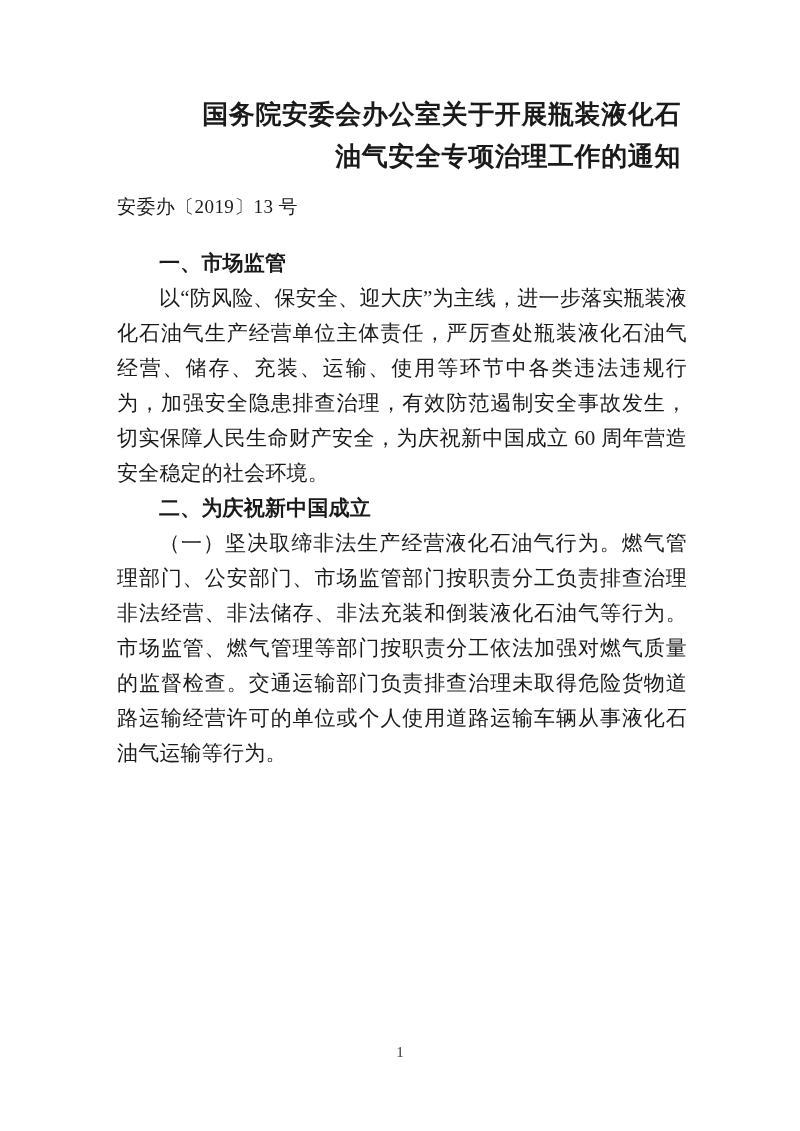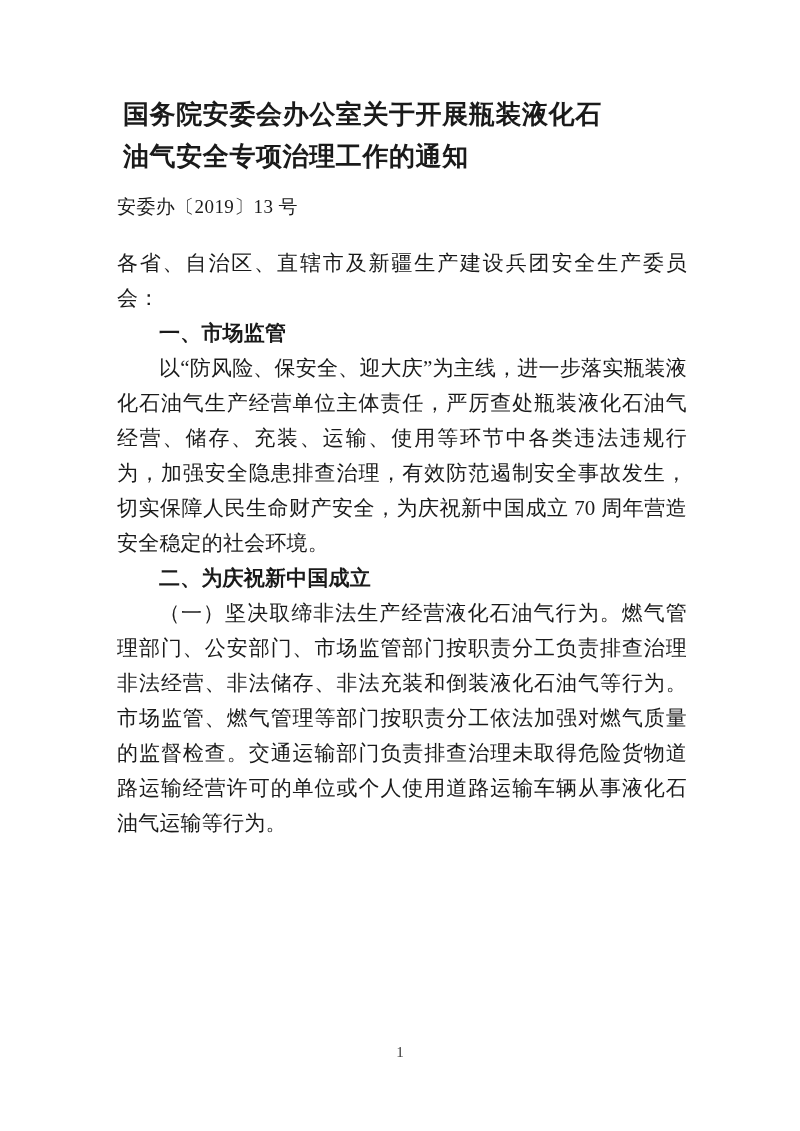--- a/index.html
+++ b/index.html
@@ -29,21 +29,21 @@
   
   .title-block {
     padding-top: 94px;
     text-align: center;
   }
   .doc-title {
     font-size: 26px;
     font-weight: bold;
     line-height: 42px;
     letter-spacing: 0.6px;
-    text-align: left;
+    text-align: right;
     margin: 0;
     padding: 0 6px;
   }
   .doc-number {
     margin-top: 14px;
     font-size: 19px;
     line-height: 30px;
     text-align: left;
     letter-spacing: 0.4px;
     font-family: "Liberation Serif", "DejaVu Serif", serif;
@@ -95,23 +95,22 @@
 
     <div class="title-block">
       <h1 class="doc-title">
         <span>国务院安委会办公室关于开展瓶装液化石</span><br>
         <span>油气安全专项治理工作的通知</span>
       </h1>
       <div class="doc-number">安委办〔2019〕13 号</div>
     </div>
 
     <div class="content">
-      <p class="para">各省、自治区、直辖市及新疆生产建设兵团安全生产委员会：</p>
       <p class="heading">一、市场监管</p>
-      <p class="para indent">以“防风险、保安全、迎大庆”为主线，进一步落实瓶装液化石油气生产经营单位主体责任，严厉查处瓶装液化石油气经营、储存、充装、运输、使用等环节中各类违法违规行为，加强安全隐患排查治理，有效防范遏制安全事故发生，切实保障人民生命财产安全，为庆祝新中国成立 70 周年营造安全稳定的社会环境。</p>
+      <p class="para indent">以“防风险、保安全、迎大庆”为主线，进一步落实瓶装液化石油气生产经营单位主体责任，严厉查处瓶装液化石油气经营、储存、充装、运输、使用等环节中各类违法违规行为，加强安全隐患排查治理，有效防范遏制安全事故发生，切实保障人民生命财产安全，为庆祝新中国成立 60 周年营造安全稳定的社会环境。</p>
       <p class="heading">二、为庆祝新中国成立</p>
       <p class="para indent">（一）坚决取缔非法生产经营液化石油气行为。燃气管理部门、公安部门、市场监管部门按职责分工负责排查治理非法经营、非法储存、非法充装和倒装液化石油气等行为。市场监管、燃气管理等部门按职责分工依法加强对燃气质量的监督检查。交通运输部门负责排查治理未取得危险货物道路运输经营许可的单位或个人使用道路运输车辆从事液化石油气运输等行为。</p>
     </div>
 
   </div>
 
   <div class="page-number">1</div>
 
 </div>
 

